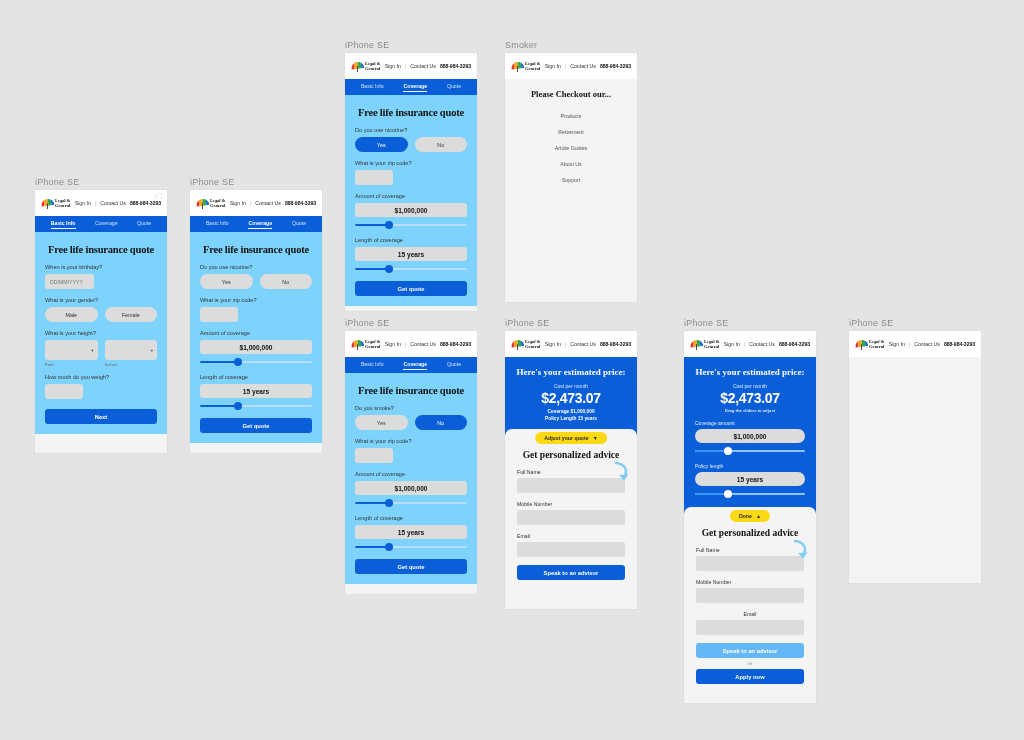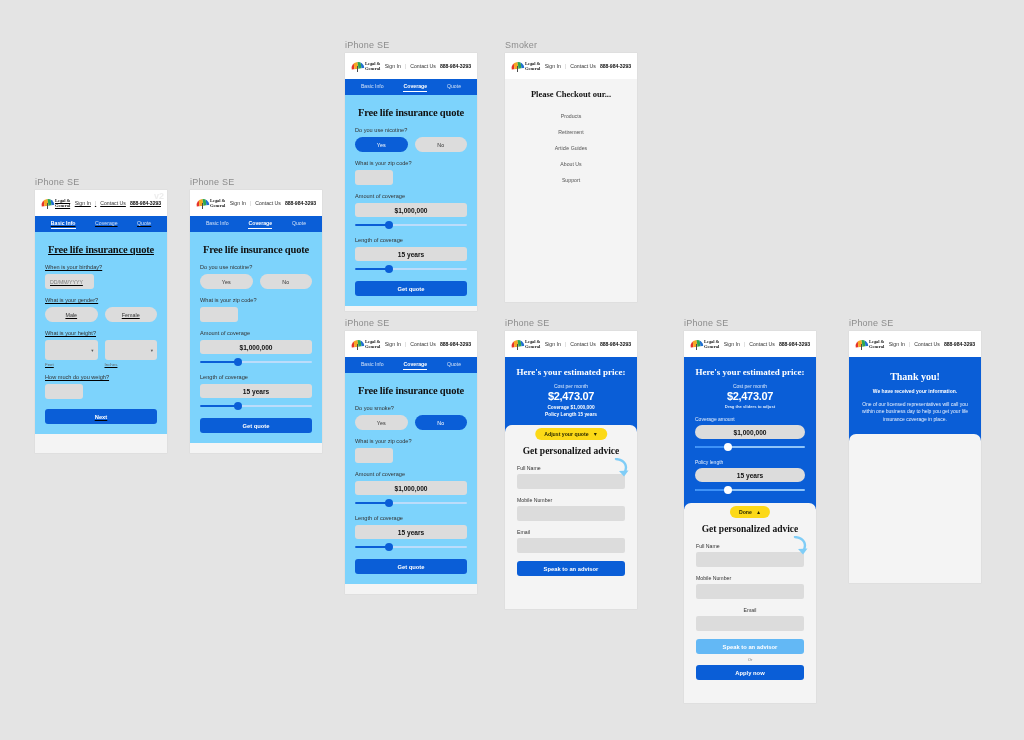--- a/index.html
+++ b/index.html
@@ -81,21 +81,21 @@
 
   
   .hero { background:#0a5ed7; color:#fff; padding:10px 11px 12px; text-align:center;
      position:relative; }
   .hero-h { font-family:"Liberation Serif", serif; font-weight:bold; font-size:10px;
      line-height:12px; margin-bottom:6px; }
   .hero-h.sm { font-size:9px; }
   .hero-p { font-size:5px; line-height:7.5px; font-weight:bold; }
   .hero-p.reg { font-weight:normal; color:#eaf2fe; }
   .cost-label { font-size:5px; color:#dceafc; margin-bottom:1px; }
-  .cost { font-size:11px; font-weight:bold; letter-spacing:-.3px; }
+  .cost { font-size:14px; font-weight:bold; letter-spacing:-.3px; }
   .cost-sub { font-size:4.8px; margin-top:3px; line-height:6.5px; font-weight:bold;}
   .drag-note { font-size:4.2px; margin-top:2px; color:#d6e6fb; font-weight:bold; }
 
   .footer-pane { background:#f4f4f4; padding:10px 12px 12px; text-align:center; }
   .footer-h { font-family:"Liberation Serif", serif; font-weight:bold; font-size:8.5px;
      color:#111; margin-bottom:9px; }
   .flink { font-size:5.2px; color:#555; padding:5px 0; }
 
   .ybtn { position:absolute; left:50%; transform:translateX(-50%);
      background:#fcd917; color:#2a2a00; font-size:5.2px; font-weight:bold;
@@ -119,21 +119,21 @@
   .hero-slider .fill { background:#3e92f7; }
   .hero-slider .knob { background:#ffffff; }
   .rounder { position:absolute; left:0; right:0; height:7px; background:#f4f4f4;
      border-radius:7px 7px 0 0; }
 </style>
 </head>
 <body>
 
 <div class="frame" style="left:35px; top:177px; width:132px;">
   <div class="frame-label">iPhone SE</div>
-  <div class="phone" style="width:132px; height:263px;text-decoration:underline;">
+  <div class="phone" style="width:132px; height:263px;">
 
     <div class="topbar">
       <div class="logo">
         <span class="umbrella">
           <span class="dome">
               <i style="background:#e63329"></i>
               <i style="background:#f5a623"></i>
               <i style="background:#2ea84f"></i>
               <i style="background:#1f6fd0"></i>
             </span>
@@ -593,21 +593,15 @@
         </span>
       </div>
       <div class="navlinks">
         <span>Sign In</span>
         <span class="sep">|</span>
         <span>Contact Us</span>
         <span class="tel">888-984-3293</span>
       </div>
     </div>
 
-    <div class="hero" style="padding:14px 11px 18px;">
-      <div class="hero-h" style="margin-bottom:5px;">Thank you!</div>
-      <div class="hero-p" style="margin-bottom:5px;">We have received your information.</div>
-      <div class="hero-p reg">One of our licensed representatives will call you within one business day to help you get your life insurance coverage in place.</div>
-      <div class="rounder" style="bottom:0;"></div>
-    </div>
 
   </div>
 </div>
 
 </body></html>

